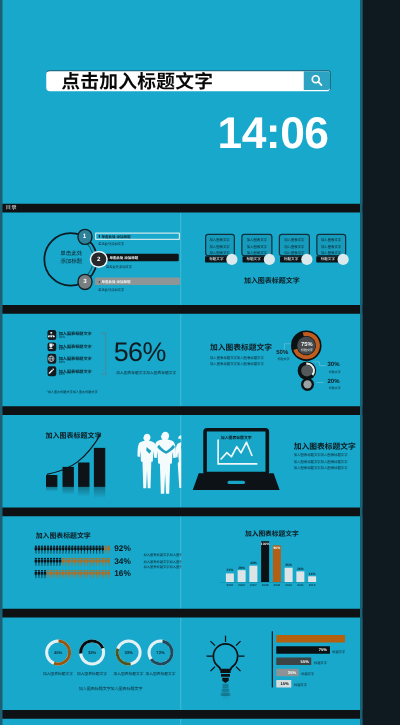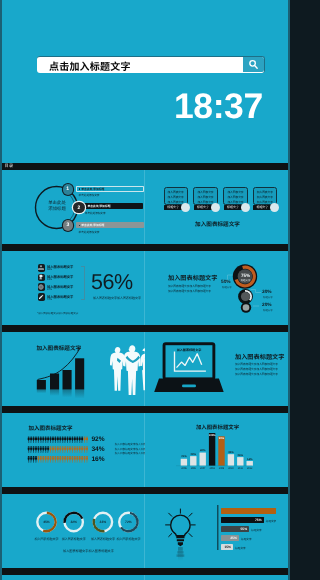--- a/index.html
+++ b/index.html
@@ -8,21 +8,21 @@
   -webkit-font-smoothing:antialiased;text-rendering:geometricPrecision}
 .page{position:relative;width:290px;height:580px;background:#18a8cb;overflow:hidden}
 .edgeL{position:absolute;left:0;top:0;width:2px;height:580px;background:#1b6074;z-index:40}
 .edgeR{position:absolute;right:0;top:0;width:2px;height:580px;background:#1b6074;z-index:40}
 
 
 .hero{position:absolute;left:0;top:0;width:290px;height:163px;background:#18a8cb;overflow:hidden}
 .searchbar{position:absolute;left:37px;top:56px;width:228px;height:17px;background:#fff;
   border-radius:3px;border-top:1px solid #1d6f87;border-right:1px solid #1d6f87}
 .searchbar .txt{position:absolute;left:12px;top:50%;transform:translateY(-50%);
-  font-size:10px;font-weight:bold;color:#090909;letter-spacing:.2px;white-space:nowrap;
+  font-size:15px;font-weight:bold;color:#090909;letter-spacing:.2px;white-space:nowrap;
   font-family:"Noto Sans CJK SC","DejaVu Sans",sans-serif}
 .searchbtn{position:absolute;right:0;top:0;width:21px;height:15px;background:#2ca3c2;
   border-radius:0 2px 2px 0;display:flex;align-items:center;justify-content:center}
 .clock{position:absolute;left:174px;top:91px;text-align:left}
 .clock .t{font-size:35.5px;font-weight:bold;line-height:30px;letter-spacing:-0.4px;color:#fff;
   font-family:"Liberation Sans",sans-serif}
 .clock .d{font-size:10px;font-weight:bold;letter-spacing:.4px;margin-top:1px;color:#10181d;
   white-space:pre;font-family:"Liberation Sans",sans-serif}
 
 
@@ -129,21 +129,21 @@
     <div class="searchbar">
       <span class="txt" title="点击加入标题文字">点击加入标题文字</span>
       <span class="searchbtn">
         <svg width="11" height="11" viewBox="0 0 24 24" fill="none" stroke="#fff" stroke-width="3" stroke-linecap="round">
           <circle cx="10" cy="9.5" r="6" fill="none"></circle>
           <line x1="14.6" y1="14.3" x2="20" y2="20"></line>
         </svg>
       </span>
     </div>
     <div class="clock">
-      <div class="t">18:37</div>
+      <div class="t">14:06</div>
     </div>
   </div>
 
   <div class="grid" id="grid">
       <div class="row" style="top: 0px;">
         <div class="band">
           <span class="tag">目录</span>
         </div>
         <div class="cell l">
           <div class="s1">

